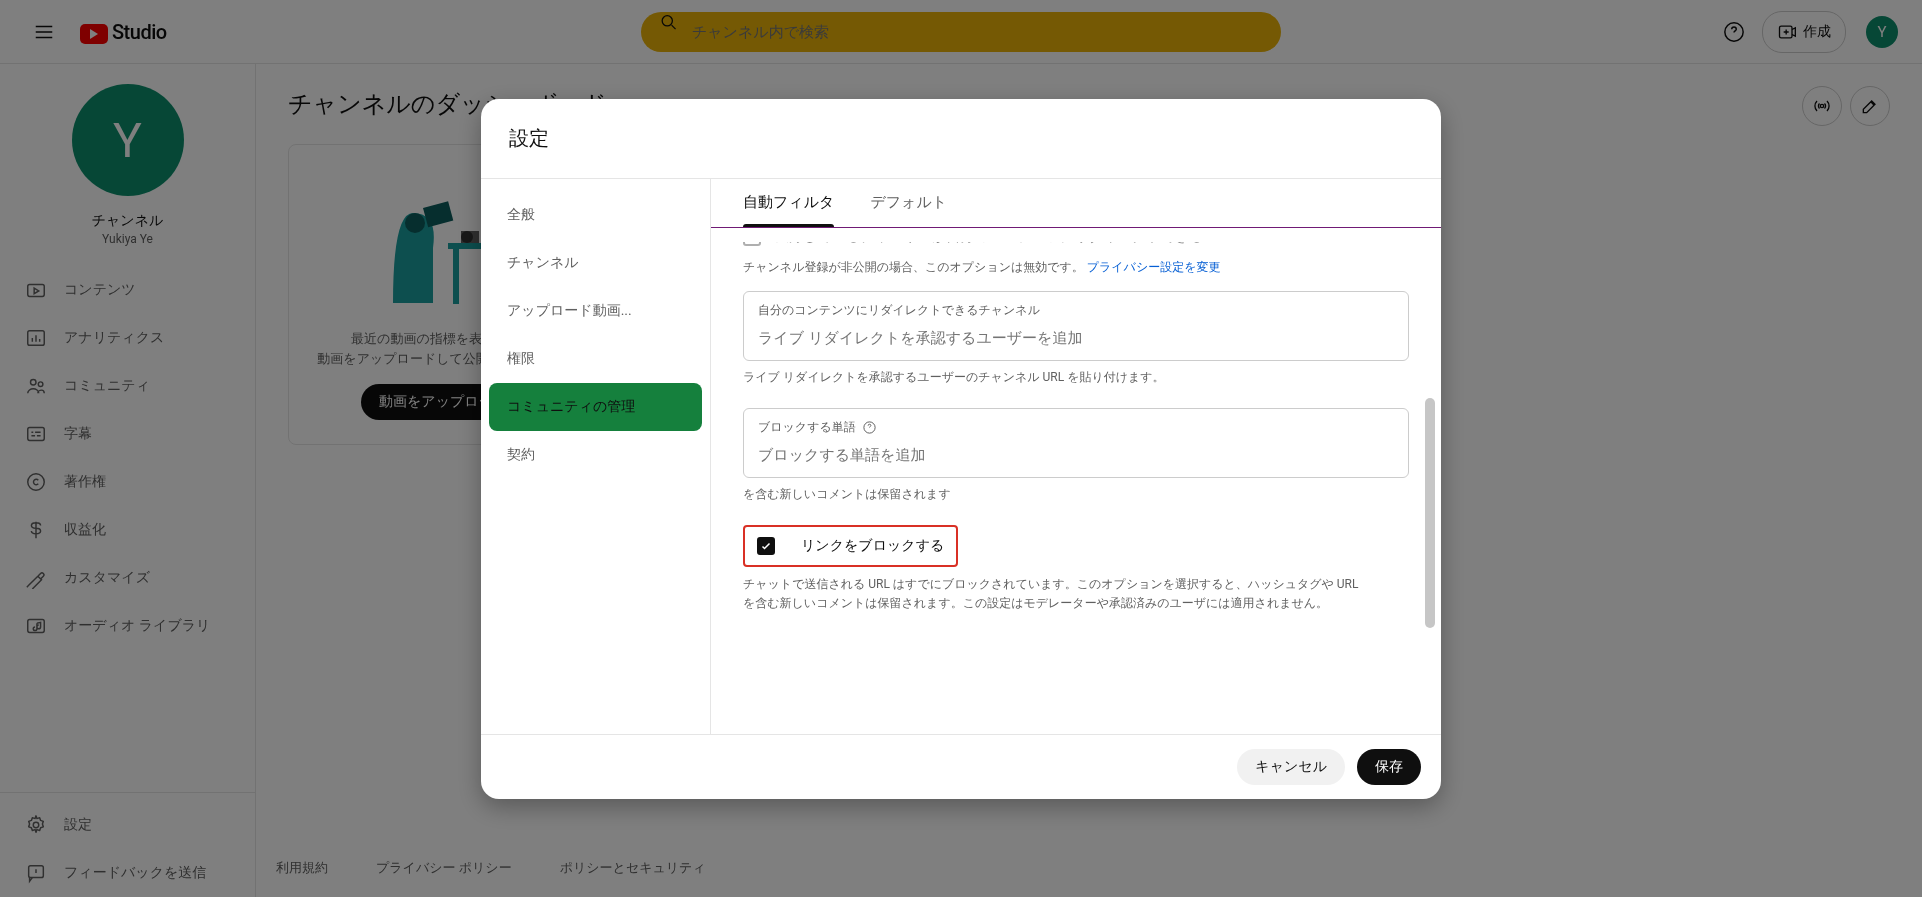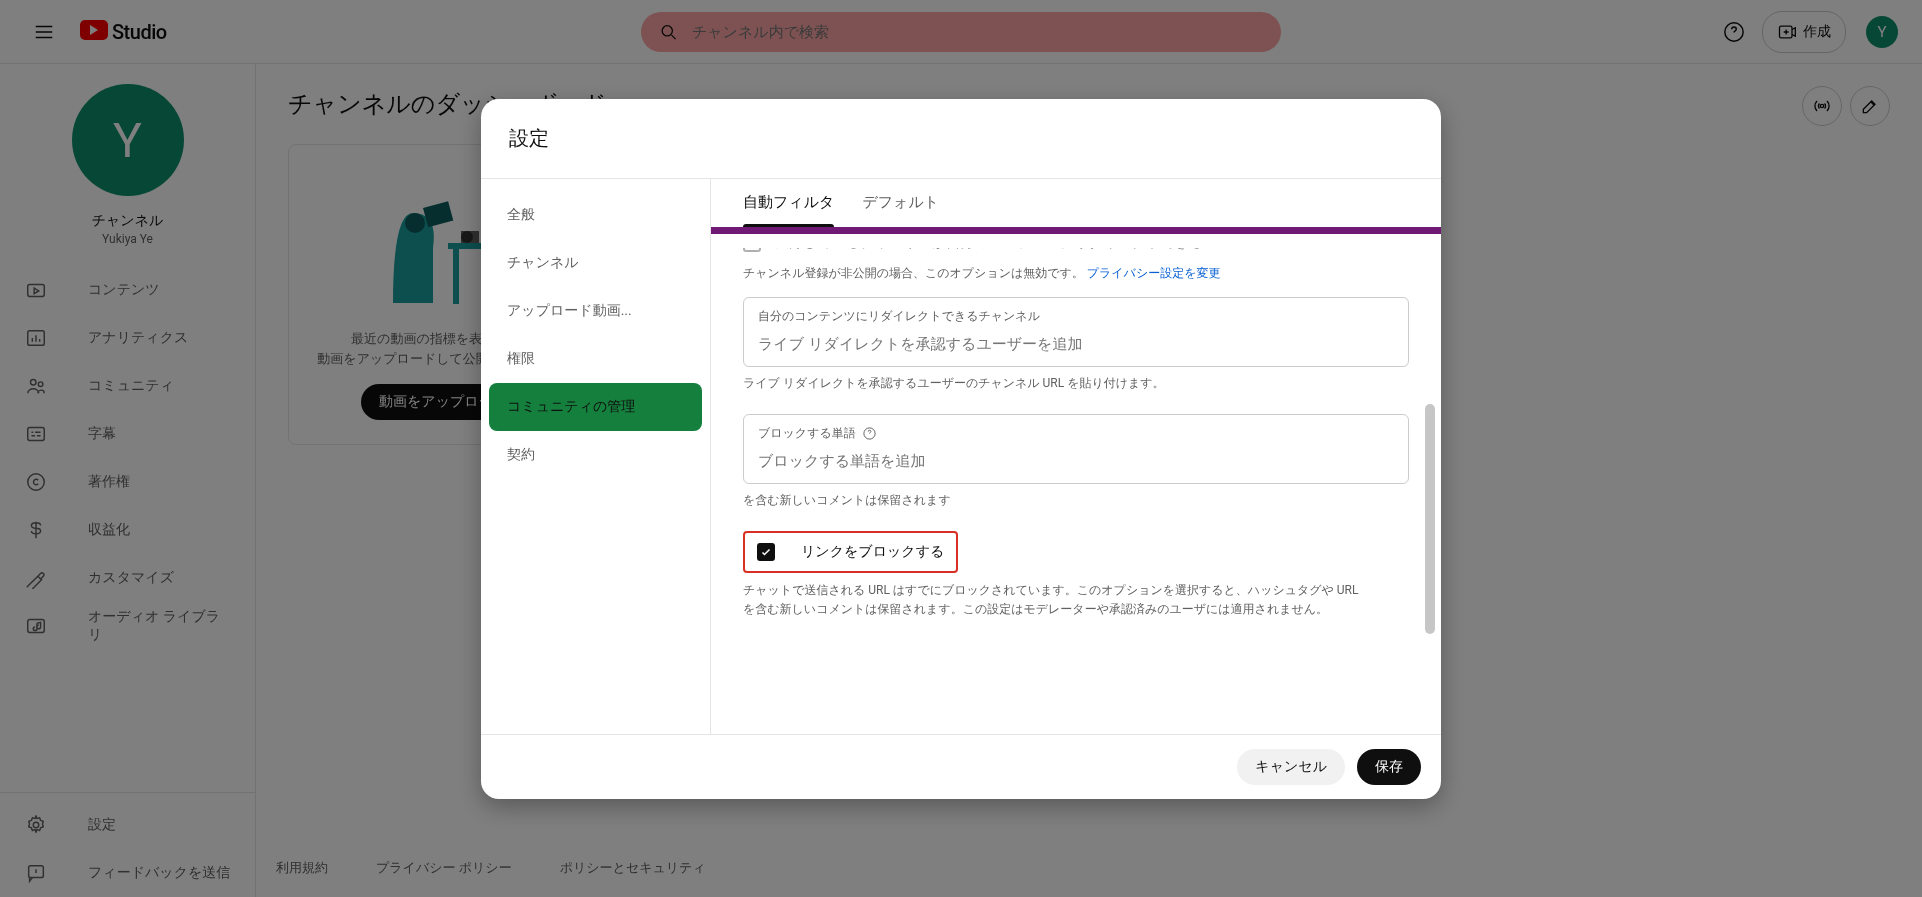--- a/index.html
+++ b/index.html
@@ -1,41 +1,41 @@
 <!DOCTYPE html>
 <html><head>
 <meta charset="utf-8">
 <style>
 * { box-sizing: border-box; margin: 0; padding: 0; }
 body { font-family: Roboto, Arial, sans-serif; font-size: 14px; color: #0f0f0f; background:#fff; overflow:hidden; width:1922px; height:897px; position:relative; }
 
 
 .header { height:64px; display:flex; align-items:center; padding:0 24px; border-bottom:1px solid #e5e5e5; background:#fff; position:relative;}
 .menu-btn { width:40px; height:40px; display:flex; align-items:center; justify-content:center; border-radius:50%; cursor:pointer;}
-.logo { display:flex; align-items:flex-start; margin-left:16px;}
+.logo { display:flex; align-items:flex-end; margin-left:16px;}
 .logo-red { width:28px; height:20px; background:#ff0000; border-radius:5px; display:flex; align-items:center; justify-content:center; margin-right:4px;}
 .logo-tri { width:0; height:0; border-left:8px solid #fff; border-top:5px solid transparent; border-bottom:5px solid transparent;}
 .logo-text { font-weight:500; font-size:20px; letter-spacing:-0.5px;}
-.search-wrap { position:absolute; left:50%; transform:translateX(-50%); width:640px; height:40px; background:#fca5a5; border-radius:24px; display:flex; align-items:center; padding:0 18px;}
+.search-wrap { position:absolute; left:50%; transform:translateX(-50%); width:640px; height:40px; background:#eab308; border-radius:24px; display:flex; padding:0 18px;}
 .search-wrap svg { margin-right:14px;}
 .search-input { border:none; background:transparent; outline:none; font-size:15px; width:100%; color:#606060;}
 .header-right { margin-left:auto; display:flex; align-items:center; gap:8px;}
 .icon-btn { width:40px; height:40px; display:flex; align-items:center; justify-content:center; border-radius:50%; cursor:pointer;}
 .create-btn { display:flex; align-items:center; gap:6px; border:1px solid #ccc; border-radius:20px; height:42px; padding:0 14px; cursor:pointer; font-size:14px;}
 .avatar { width:32px; height:32px; border-radius:50%; background:#0d8f6d; color:#fff; display:flex; align-items:center; justify-content:center; font-size:15px; margin-left:12px; cursor:pointer;}
 
 
 .main { display:flex; height:calc(100% - 64px);}
 .sidebar { width:256px; border-right:1px solid #e5e5e5; display:flex; flex-direction:column; padding-top:20px;}
 .channel-block { display:flex; flex-direction:column; align-items:center; padding-bottom:20px;}
 .channel-avatar { width:112px; height:112px; border-radius:50%; background:#0d8f6d; color:#fff; display:flex; align-items:center; justify-content:center; font-size:48px; font-weight:400;}
 .channel-label { margin-top:16px; font-size:14px;}
 .channel-name { font-size:12px; color:#606060; margin-top:2px;}
 .nav { flex:1; overflow-y:auto;}
-.nav-item { display:flex; align-items:center; height:48px; padding:0 24px; cursor:pointer; color:#606060; font-size:14px; gap:40px;}
+.nav-item { display:flex; align-items:center; height:48px; padding:0 24px; cursor:pointer; color:#606060; font-size:14px; gap:16px;}
 .nav-item .ico { width:24px; height:24px; display:flex; align-items:center; justify-content:center; flex-shrink:0;}
 .nav-sep { border-top:1px solid #e5e5e5; margin:8px 0;}
 
 .content { flex:1; padding:24px 32px; position:relative;}
 .page-title { font-size:24px; font-weight:500; margin-bottom:24px;}
 .page-actions { position:absolute; right:32px; top:22px; display:flex; gap:8px;}
 .page-action { width:40px; height:40px; border:1px solid #ccc; border-radius:50%; display:flex; align-items:center; justify-content:center; cursor:pointer;}
 
 .dash-card { width:310px; border:1px solid #e5e5e5; border-radius:8px; padding:28px 16px 24px; display:flex; flex-direction:column; align-items:center; text-align:center;}
 .dash-illus { width:160px; height:140px; margin-bottom:16px; position:relative;}
@@ -49,21 +49,21 @@
 .overlay { position:fixed; inset:0; background:rgba(0,0,0,0.5); display:flex; align-items:center; justify-content:center;}
 
 
 .dialog { width:960px; height:700px; background:#fff; border-radius:18px; display:flex; flex-direction:column; overflow:hidden; box-shadow:0 8px 24px rgba(0,0,0,0.3);}
 .dialog-header { padding:26px 28px; font-size:20px; font-weight:500; border-bottom:1px solid #e5e5e5;}
 .dialog-body { flex:1; display:flex; overflow:hidden;}
 .dialog-nav { width:230px; border-right:1px solid #e5e5e5; padding:12px 8px;}
 .dnav-item { height:48px; display:flex; align-items:center; padding:0 18px; font-size:14px; color:#606060; border-radius:8px; cursor:pointer; white-space:nowrap; overflow:hidden; text-overflow:ellipsis;}
 .dnav-item[data-active="true"] { background:#15803d; color:#0f0f0f;}
 .dialog-content { flex:1; display:flex; flex-direction:column;}
-.tabs { display:flex; gap:28px; padding:0 32px; border-bottom:7px solid #701a75;}
+.tabs { display:flex; gap:36px; padding:0 32px; border-bottom:1px solid #701a75;}
 .tab { height:48px; display:flex; align-items:center; font-size:15px; color:#606060; cursor:pointer; position:relative;}
 .tab[data-active="true"] { color:#0f0f0f; font-weight:500;}
 .tab[data-active="true"]::after { content:''; position:absolute; bottom:0; left:0; right:0; height:3px; background:#0f0f0f; border-radius:3px 3px 0 0;}
 .pane { flex:1; overflow-y:auto; padding:16px 32px 24px; position:relative;}
 
 
 .pane-scrollbar { position:absolute; right:6px; top:170px; width:10px; height:230px; background:#c6c6c6; border-radius:5px;}
 
 .check-line { display:flex; align-items:center; gap:14px; font-size:14px; color:#0f0f0f;}
 .chk { width:18px; height:18px; border:2px solid #606060; border-radius:3px; display:flex; align-items:center; justify-content:center; cursor:pointer; flex-shrink:0;}

